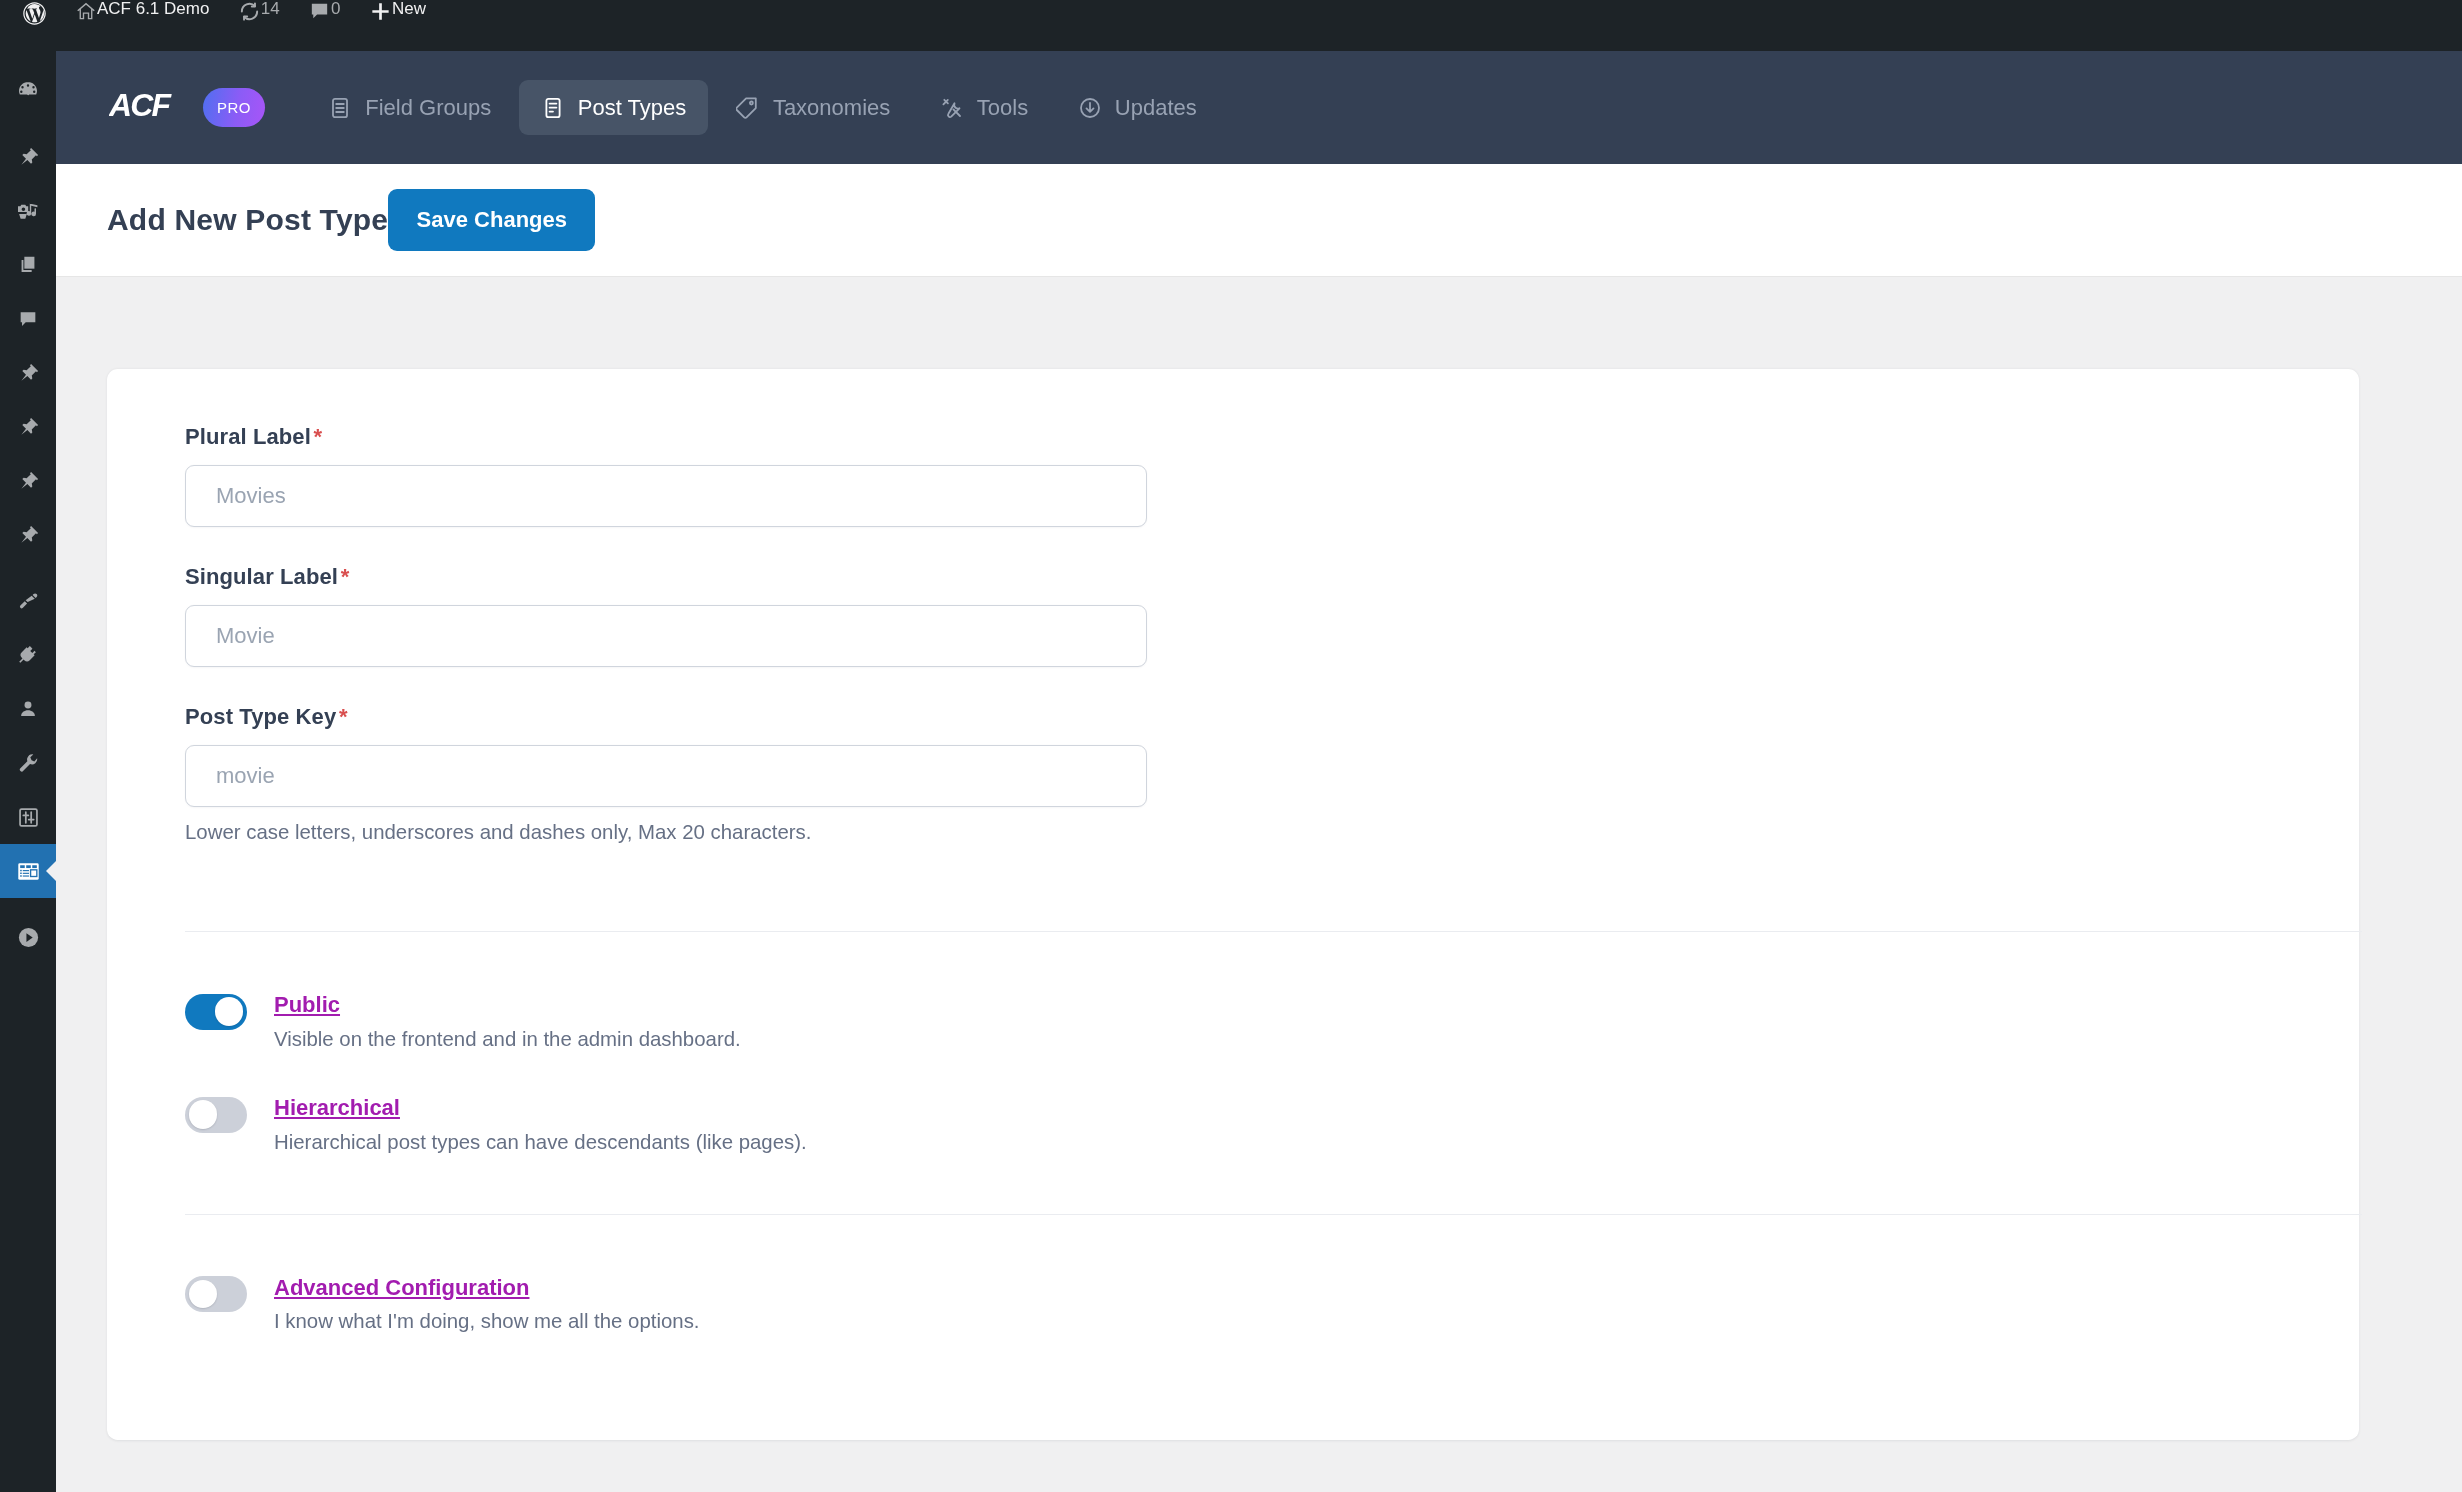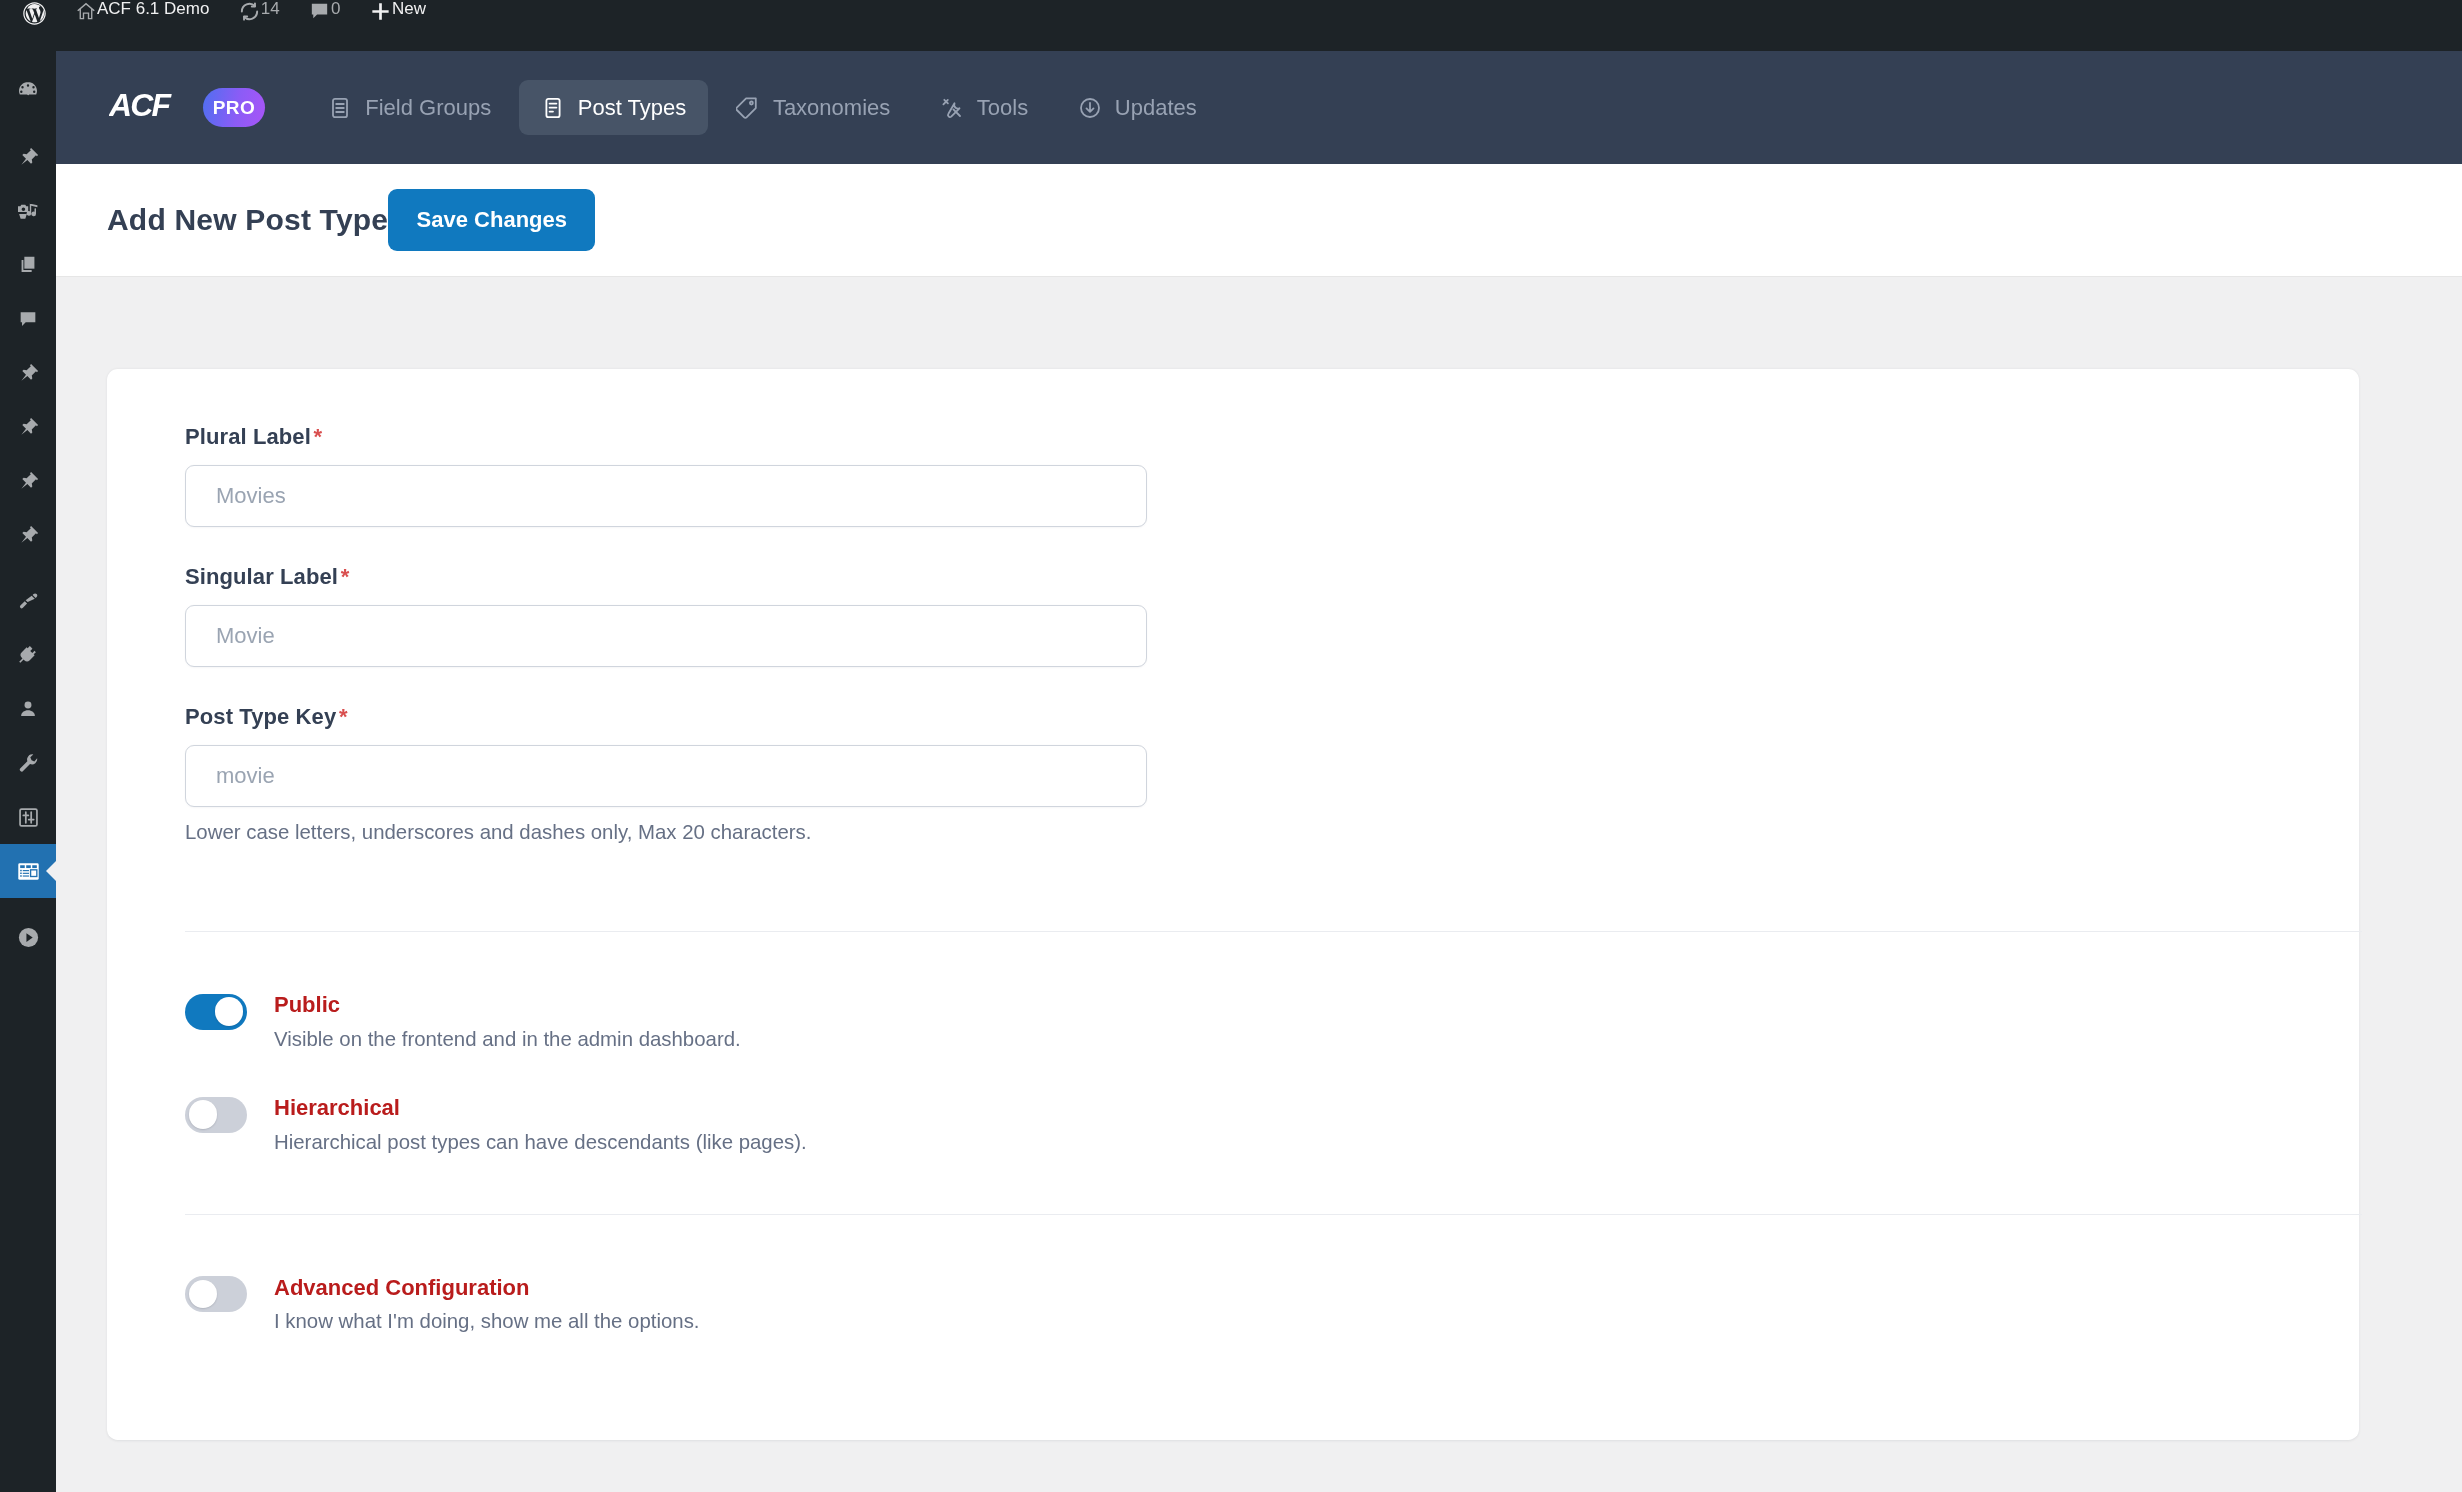--- a/index.html
+++ b/index.html
@@ -59,21 +59,21 @@
     background: #344054;
     display: flex; align-items: center;
     padding-left: 53px;
     z-index: 20;
   }
   .acf-logo-wrap { display: flex; align-items: center; gap: 16px; margin-right: 41px; }
   .acf-logo { display: block; }
   .pro-badge {
     width: 62px; height: 39px; border-radius: 19.6px;
     background: linear-gradient(100deg, #4f6ff0 0%, #8b5cf6 55%, #a855f7 100%);
-    color: #fff; font-size: 19px; font-weight: bold;
+    color: #fff; font-size: 15px; font-weight: normal;
     display: flex; align-items: center; justify-content: center;
     letter-spacing: 0.5px;
   }
   .acf-tabs { display: flex; align-items: center; gap: 5.3px; }
   .acf-tab {
     display: flex; align-items: center; gap: 13.3px;
     height: 55px; padding: 0 22px; border-radius: 9px;
     color: #98a2b3; font-size: 22px; white-space: nowrap;
   }
   .acf-tab.active { background: #475467; color: #ffffff; }
@@ -147,21 +147,21 @@
     background: #ccd0d9; margin-right: 0; margin-top: 1.8px;
   }
   .switch.on { background: #1079bf; }
   .switch .knob {
     position: absolute; top: 3.6px; left: 3.6px;
     width: 28.4px; height: 28.4px; border-radius: 50%;
     background: #fff; box-shadow: 0 0.9px 1.8px rgba(16,24,40,.16);
   }
   .switch.on .knob { left: 30px; }
   .toggle-texts { margin-left: 27px; }
-  .toggle-label { color: #b91c1c; font-size: 22px; font-weight: bold; display: block; }
+  .toggle-label { color: #a21caf; font-size: 22px; font-weight: bold; display: block; text-decoration: underline; }
   .toggle-desc { color: #667085; font-size: 20.4px; display: block; margin-top: 9.8px; }
 </style>
 </head>
 <body>
 
 <div id="wp-adminbar">
   <div class="ab-item" style="padding:0 12.4px;">
     <span class="glyph">
       <svg width="27" height="27" viewBox="0 0 24 24" fill="#f0f0f1">
         <path d="M12 2C6.49 2 2 6.49 2 12s4.49 10 10 10 10-4.49 10-10S17.51 2 12 2zm0 1.1c4.91 0 8.9 3.99 8.9 8.9s-3.99 8.9-8.9 8.9S3.1 16.91 3.1 12 7.09 3.1 12 3.1zM4.2 12c0-1.13.24-2.2.68-3.17l3.73 10.22C6.01 17.78 4.2 15.11 4.2 12zm7.8 7.8c-.77 0-1.5-.11-2.2-.32l2.34-6.79 2.39 6.55c.02.04.04.07.06.1-.81.29-1.68.46-2.59.46zm1.07-11.46c.47-.02.89-.07.89-.07.42-.05.37-.67-.05-.65 0 0-1.26.1-2.07.1-.76 0-2.05-.1-2.05-.1-.42-.02-.47.62-.05.65 0 0 .4.05.82.07l1.21 3.32-1.7 5.1-2.83-8.42c.47-.02.89-.07.89-.07.42-.05.37-.67-.05-.65 0 0-1.26.1-2.07.1-.15 0-.32 0-.5-.01C6.79 4.79 9.23 3.5 12 3.5c2.06 0 3.94.79 5.35 2.08-.03 0-.07-.01-.1-.01-.76 0-1.31.67-1.31 1.38 0 .64.37 1.18.76 1.82.3.52.64 1.18.64 2.14 0 .67-.25 1.44-.59 2.51l-.78 2.59-2.9-8.17zm3.63 10.38l2.37-6.86c.44-1.11.59-1.99.59-2.78 0-.29-.02-.55-.05-.8.61 1.11.95 2.38.95 3.73 0 2.87-1.55 5.37-3.86 6.71z"></path>

